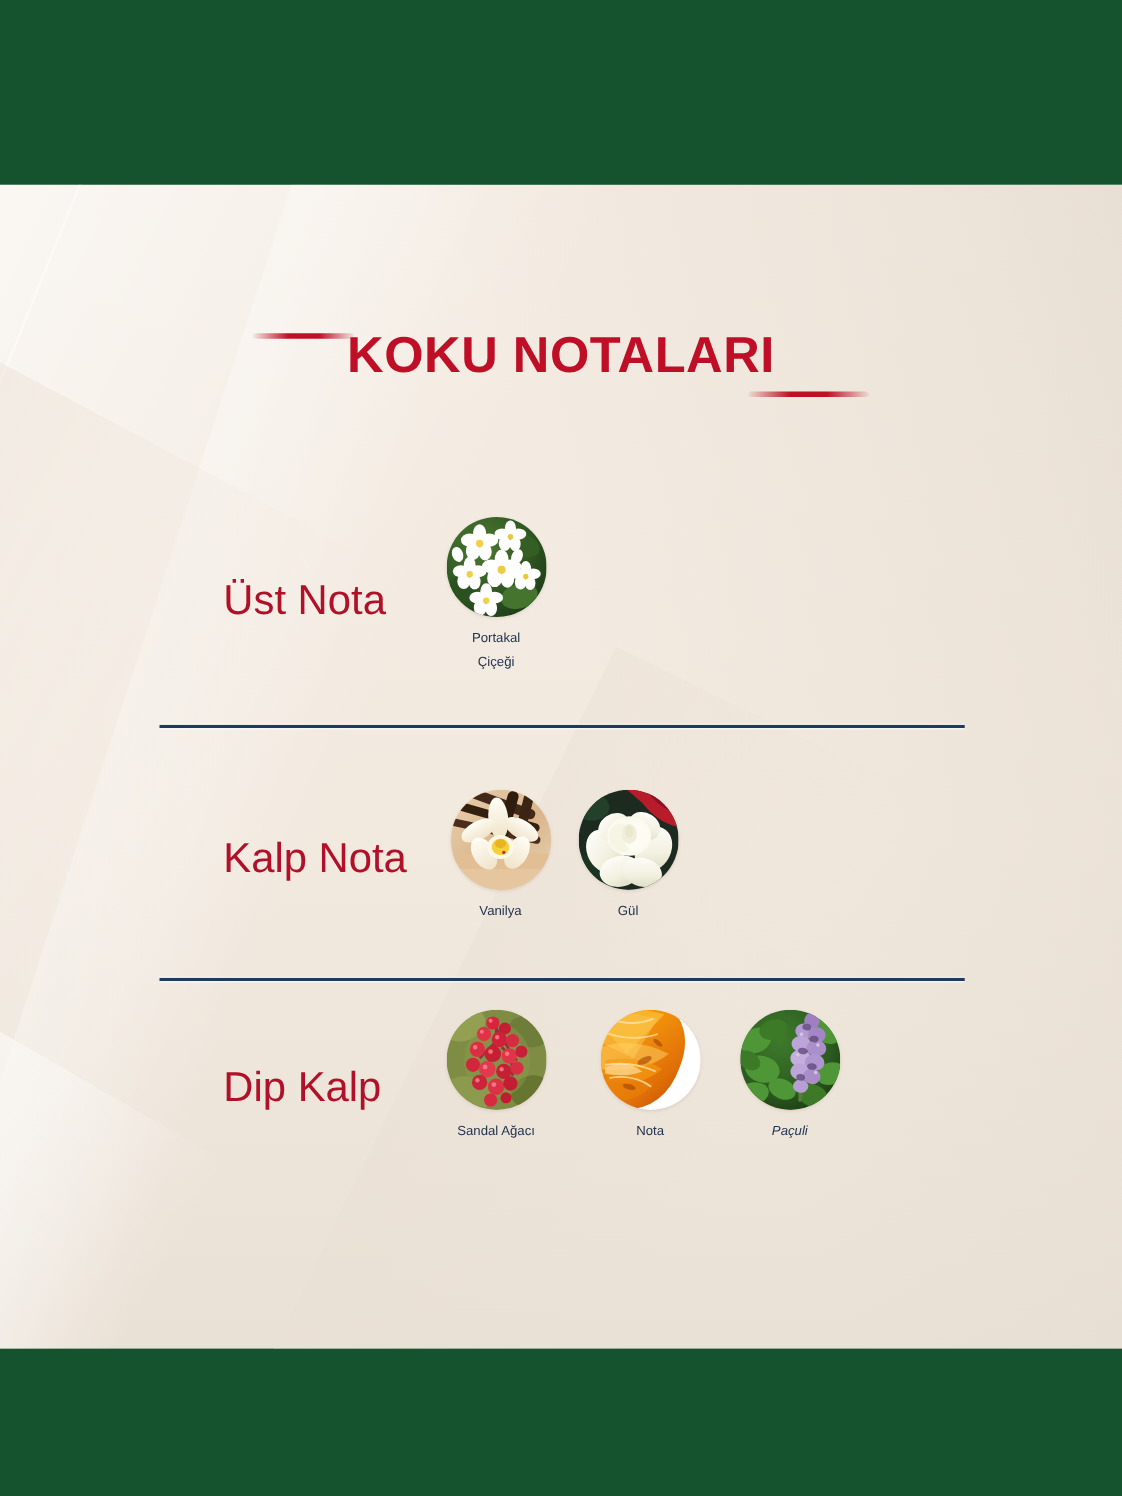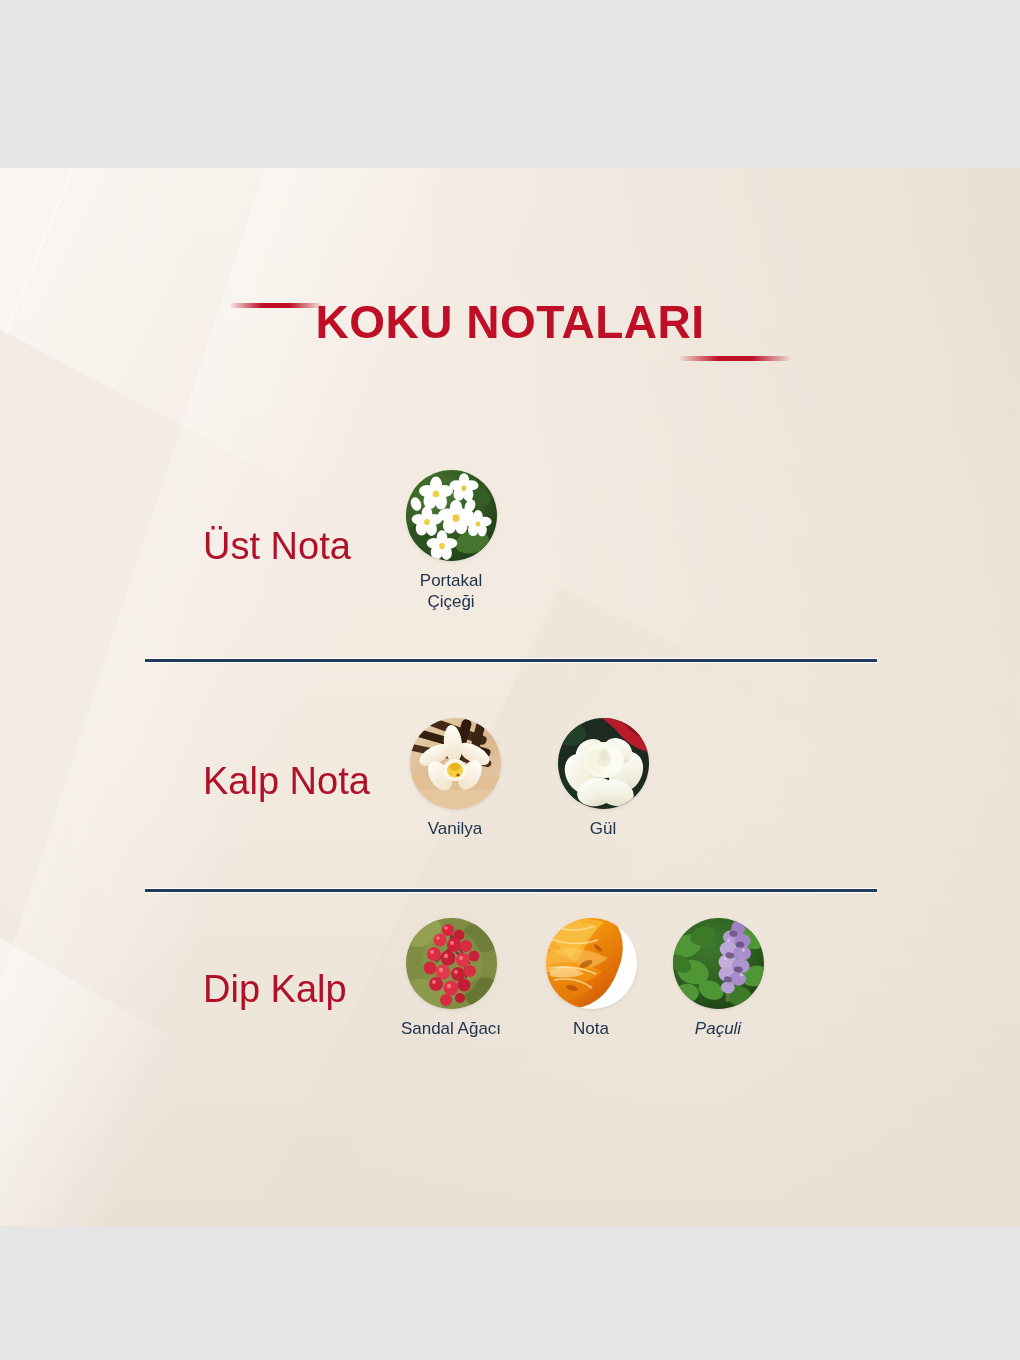--- a/index.html
+++ b/index.html
@@ -11,21 +11,21 @@
     width: 1020px;
     height: 1360px;
     font-family: "Liberation Sans", sans-serif;
     overflow: hidden;
   }
 
   .canvas {
     position: relative;
     width: 1020px;
     height: 1360px;
-    background: #e5e5e5;
+    background: #14532d;
   }
 
   
   .panel {
     position: absolute;
     left: 0;
     top: 168px;
     width: 1020px;
     height: 1058px;
     background:
@@ -117,21 +117,21 @@
     border-radius: 50%;
     overflow: hidden;
     position: relative;
     box-shadow: 0 1px 3px rgba(120,100,85,0.18);
   }
   .circle svg { display: block; width: 91px; height: 91px; }
 
   .item-label {
     margin-top: 9px;
     color: #22344E;
-    font-size: 17px;
+    font-size: 12px;
     line-height: 21px;
     font-weight: 400;
     white-space: pre-line;
   }
 
   
   .divider {
     position: absolute;
     left: 145px;
     width: 732px;
@@ -303,21 +303,21 @@
                 <ellipse cx="0" cy="4" rx="12" ry="11" fill="#fdf7e8"></ellipse>
                 <ellipse cx="0" cy="4" rx="8" ry="7.5" fill="#f5cf3f"></ellipse>
                 <ellipse cx="0" cy="1" rx="5" ry="4" fill="#e8b420"></ellipse>
                 <circle cx="3" cy="9" r="1.6" fill="#c0392b"></circle>
               </g>
             </svg>
           </div>
           <div class="item-label">Vanilya</div>
         </div>
 
-        <div class="item" style="left:152px; top:0px;">
+        <div class="item" style="left:120px; top:0px;">
           <div class="circle">
             <svg viewBox="0 0 91 91">
               <defs>
                 <linearGradient id="roseP" x1="0" y1="0" x2="0.4" y2="1">
                   <stop offset="0%" stop-color="#ffffff"></stop>
                   <stop offset="70%" stop-color="#f2f0df"></stop>
                   <stop offset="100%" stop-color="#e3e2cc"></stop>
                 </linearGradient>
               </defs>
               <rect width="91" height="91" fill="#1d2a20"></rect>

